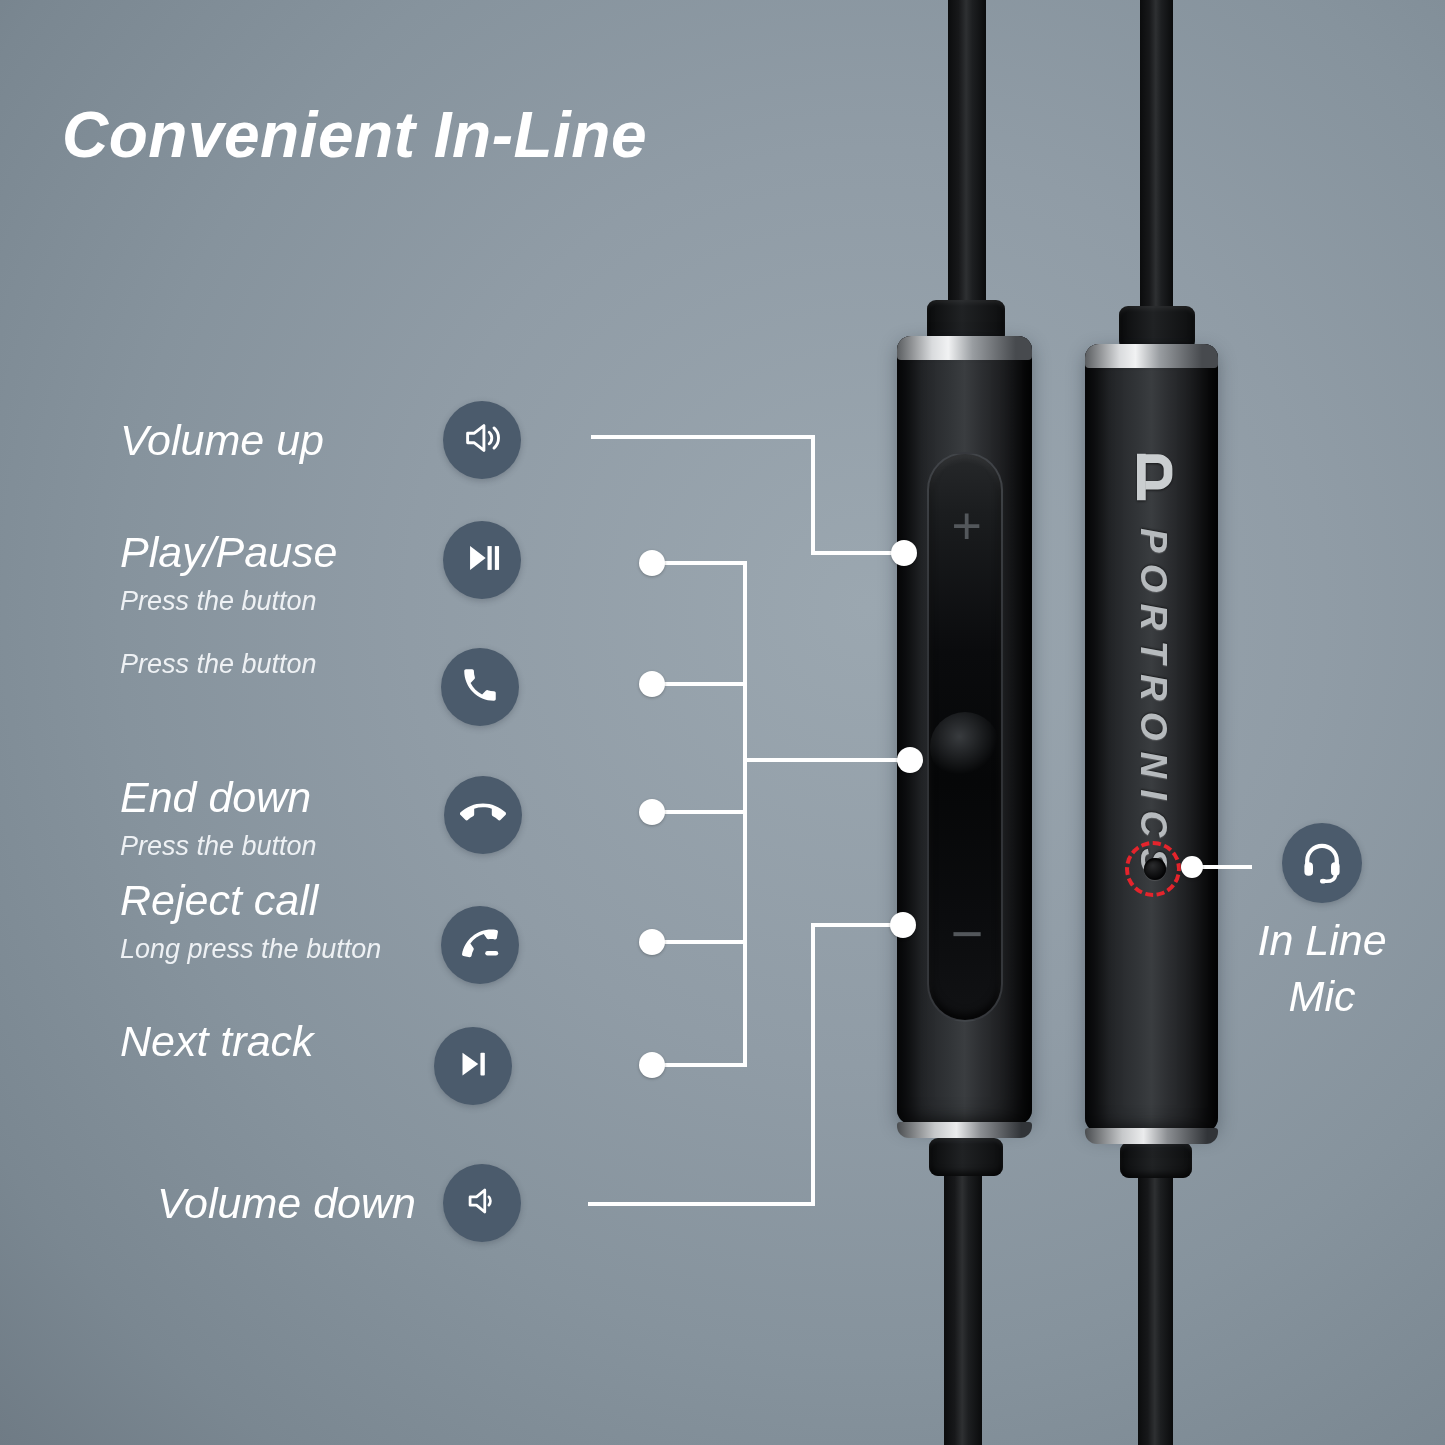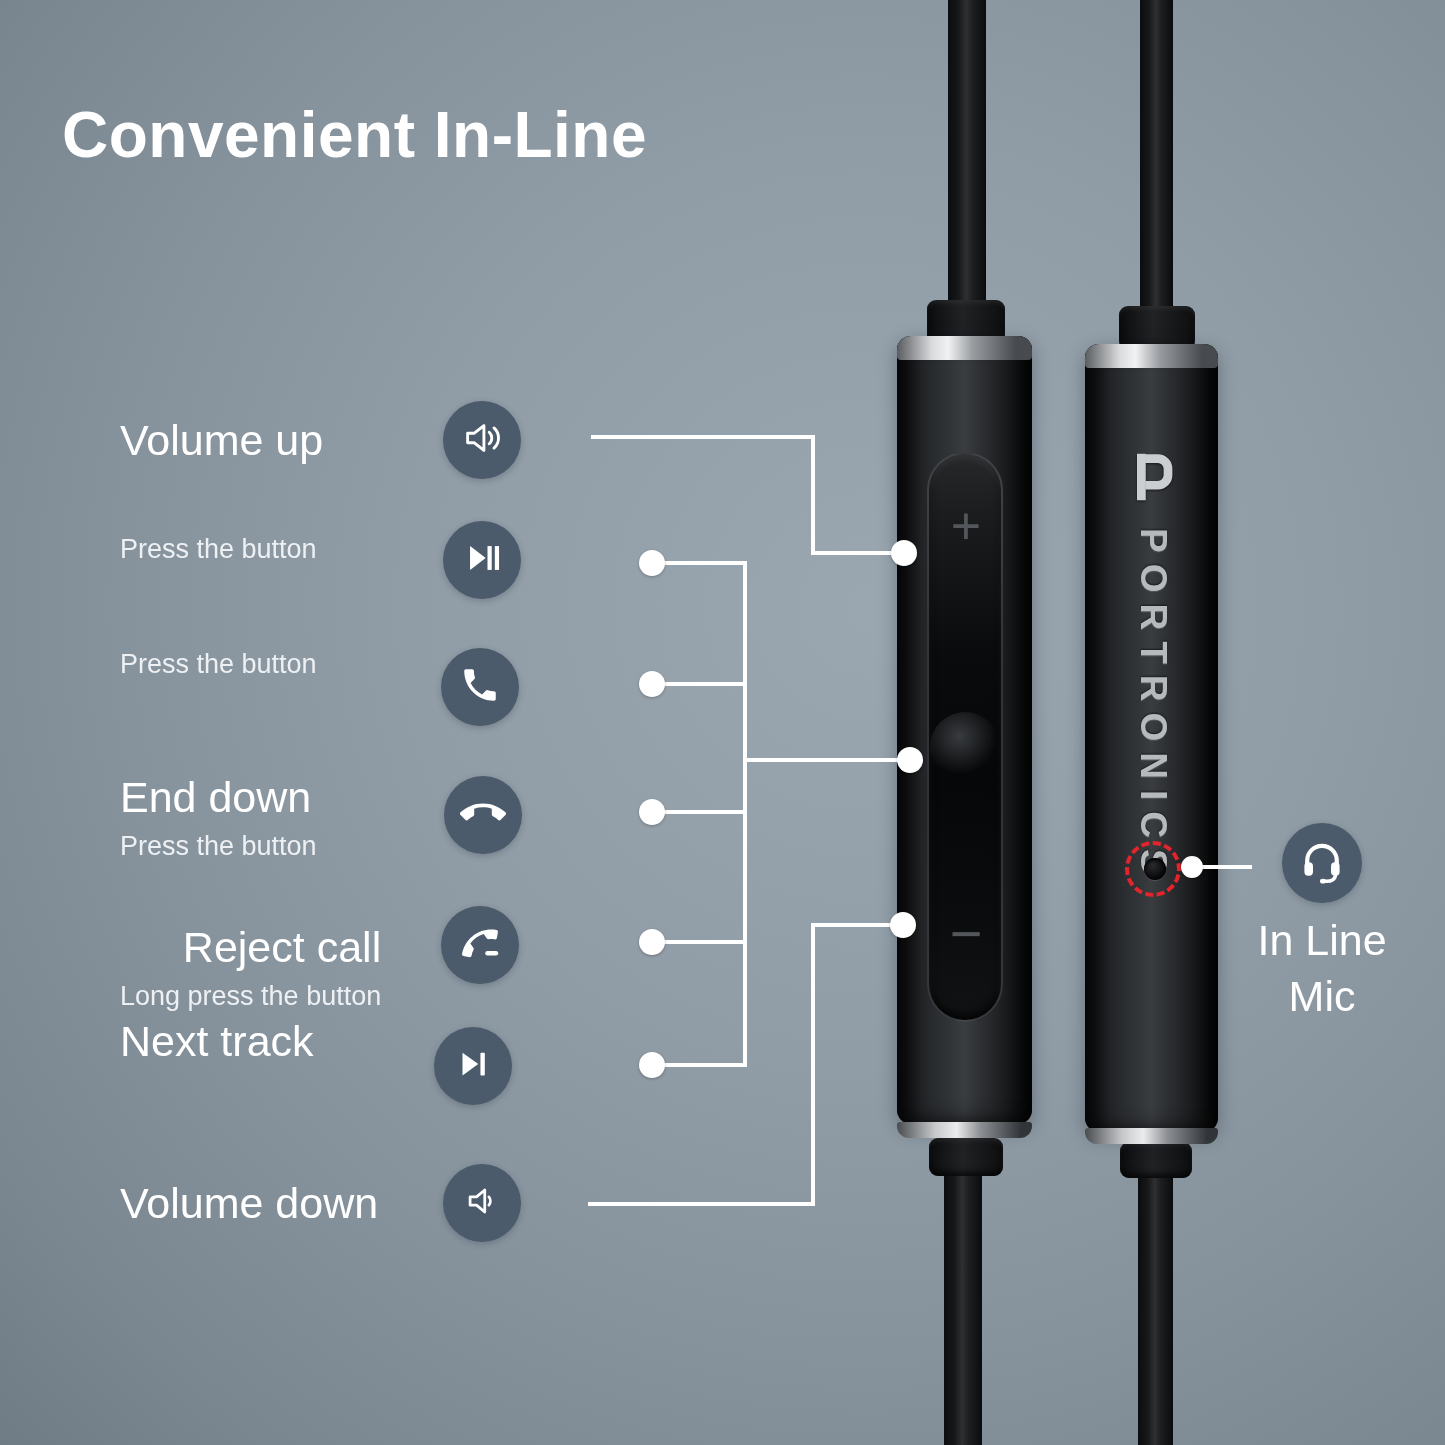--- a/index.html
+++ b/index.html
@@ -1,32 +1,33 @@
 <!DOCTYPE html>
 <html><head>
 <meta charset="utf-8">
 <style>
   html,body{margin:0;padding:0;}
   body{font-family:"Liberation Sans",sans-serif;}
   #stage{
     position:relative;width:1445px;height:1445px;overflow:hidden;
     background:radial-gradient(circle at 60% 42%, #9ba7b0 0%, #909ca6 38%, #86939d 62%, #7a8791 85%, #6f7b85 100%);
+    font-style:italic;
   }
   
   .title{
     position:absolute;left:62px;top:90px;color:#ffffff;font-weight:700;
     font-size:64px;line-height:90px;letter-spacing:.5px;white-space:nowrap;
   }
   
   .row{position:absolute;left:120px;color:#ffffff;white-space:nowrap;}
   .row .t{font-size:43px;line-height:52px;font-weight:500;}
   .row .s{font-size:27px;line-height:34px;font-weight:400;color:#eef1f4;margin-top:6px;}
   .row .s:empty{display:none;}
   .r0{top:414px;text-align:center;} .r1{top:526px;} .r2{top:641px;} .r3{top:771px;}
-  .r4{top:921px;text-align:right;} .r5{top:1015px;} .r6{top:1177px;}
+  .r4{top:874px;} .r5{top:1015px;} .r6{top:1177px;margin-left:37px;}
   
   .badge{
     position:absolute;width:78px;height:78px;border-radius:50%;
     background:#4b5b6c;display:flex;align-items:center;justify-content:center;
     box-shadow:0 2px 6px rgba(30,40,50,.25);
   }
   .b0{left:443px;top:401px;} .b1{left:443px;top:521px;} .b2{left:441px;top:648px;}
   .b3{left:444px;top:776px;} .b4{left:441px;top:906px;} .b5{left:434px;top:1027px;}
   .b6{left:443px;top:1164px;}
   .badge-mic{left:1282px;top:823px;width:80px;height:80px;}
@@ -75,20 +76,21 @@
 
   <div class="title">
     <div>Convenient In-Line</div>
   </div>
 
   <div class="row r0">
     <div class="t">Volume up</div>
 
   </div>
   <div class="row r1">
+    <div class="t">Play/Pause</div>
     <div class="s">Press the button</div>
   </div>
   <div class="row r2">
     <div class="s">Press the button</div>
   </div>
   <div class="row r3">
     <div class="t">End down</div>
     <div class="s">Press the button</div>
   </div>
   <div class="row r4">

